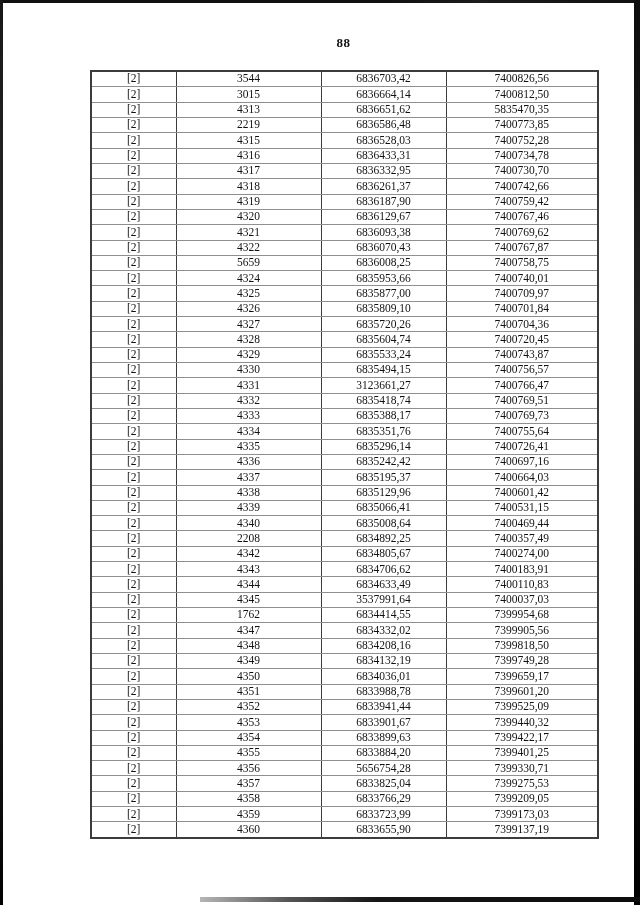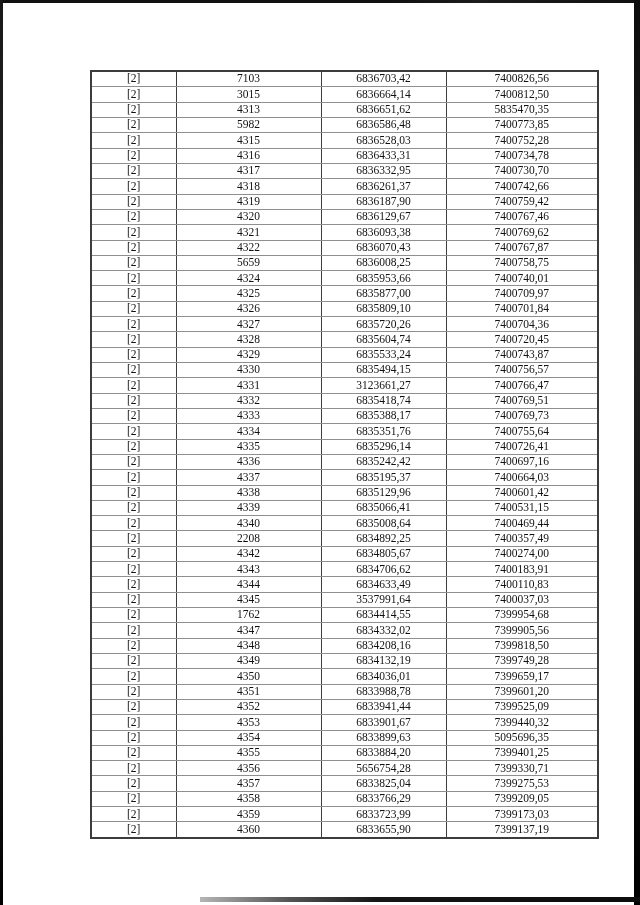--- a/index.html
+++ b/index.html
@@ -60,50 +60,51 @@
 </head>
 <body>
 
 <div class="page">
 
   <div class="scan-edge-top"></div>
   <div class="scan-edge-left"></div>
   <div class="scan-edge-right"></div>
   <div class="scan-edge-bottom"></div>
 
+  <div class="page-number">88</div>
 
   <table class="coords">
     <colgroup>
       <col style="width:85px">
       <col style="width:145px">
       <col style="width:125px">
       <col style="width:152px">
     </colgroup>
     <tbody id="coords-body">
         <tr>
           <td>[2]</td>
-          <td>7103</td>
+          <td>3544</td>
           <td>6836703,42</td>
           <td>7400826,56</td>
         </tr>
         <tr>
           <td>[2]</td>
           <td>3015</td>
           <td>6836664,14</td>
           <td>7400812,50</td>
         </tr>
         <tr>
           <td>[2]</td>
           <td>4313</td>
           <td>6836651,62</td>
           <td>5835470,35</td>
         </tr>
         <tr>
           <td>[2]</td>
-          <td>5982</td>
+          <td>2219</td>
           <td>6836586,48</td>
           <td>7400773,85</td>
         </tr>
         <tr>
           <td>[2]</td>
           <td>4315</td>
           <td>6836528,03</td>
           <td>7400752,28</td>
         </tr>
         <tr>
@@ -331,21 +332,21 @@
         <tr>
           <td>[2]</td>
           <td>4353</td>
           <td>6833901,67</td>
           <td>7399440,32</td>
         </tr>
         <tr>
           <td>[2]</td>
           <td>4354</td>
           <td>6833899,63</td>
-          <td>5095696,35</td>
+          <td>7399422,17</td>
         </tr>
         <tr>
           <td>[2]</td>
           <td>4355</td>
           <td>6833884,20</td>
           <td>7399401,25</td>
         </tr>
         <tr>
           <td>[2]</td>
           <td>4356</td>

